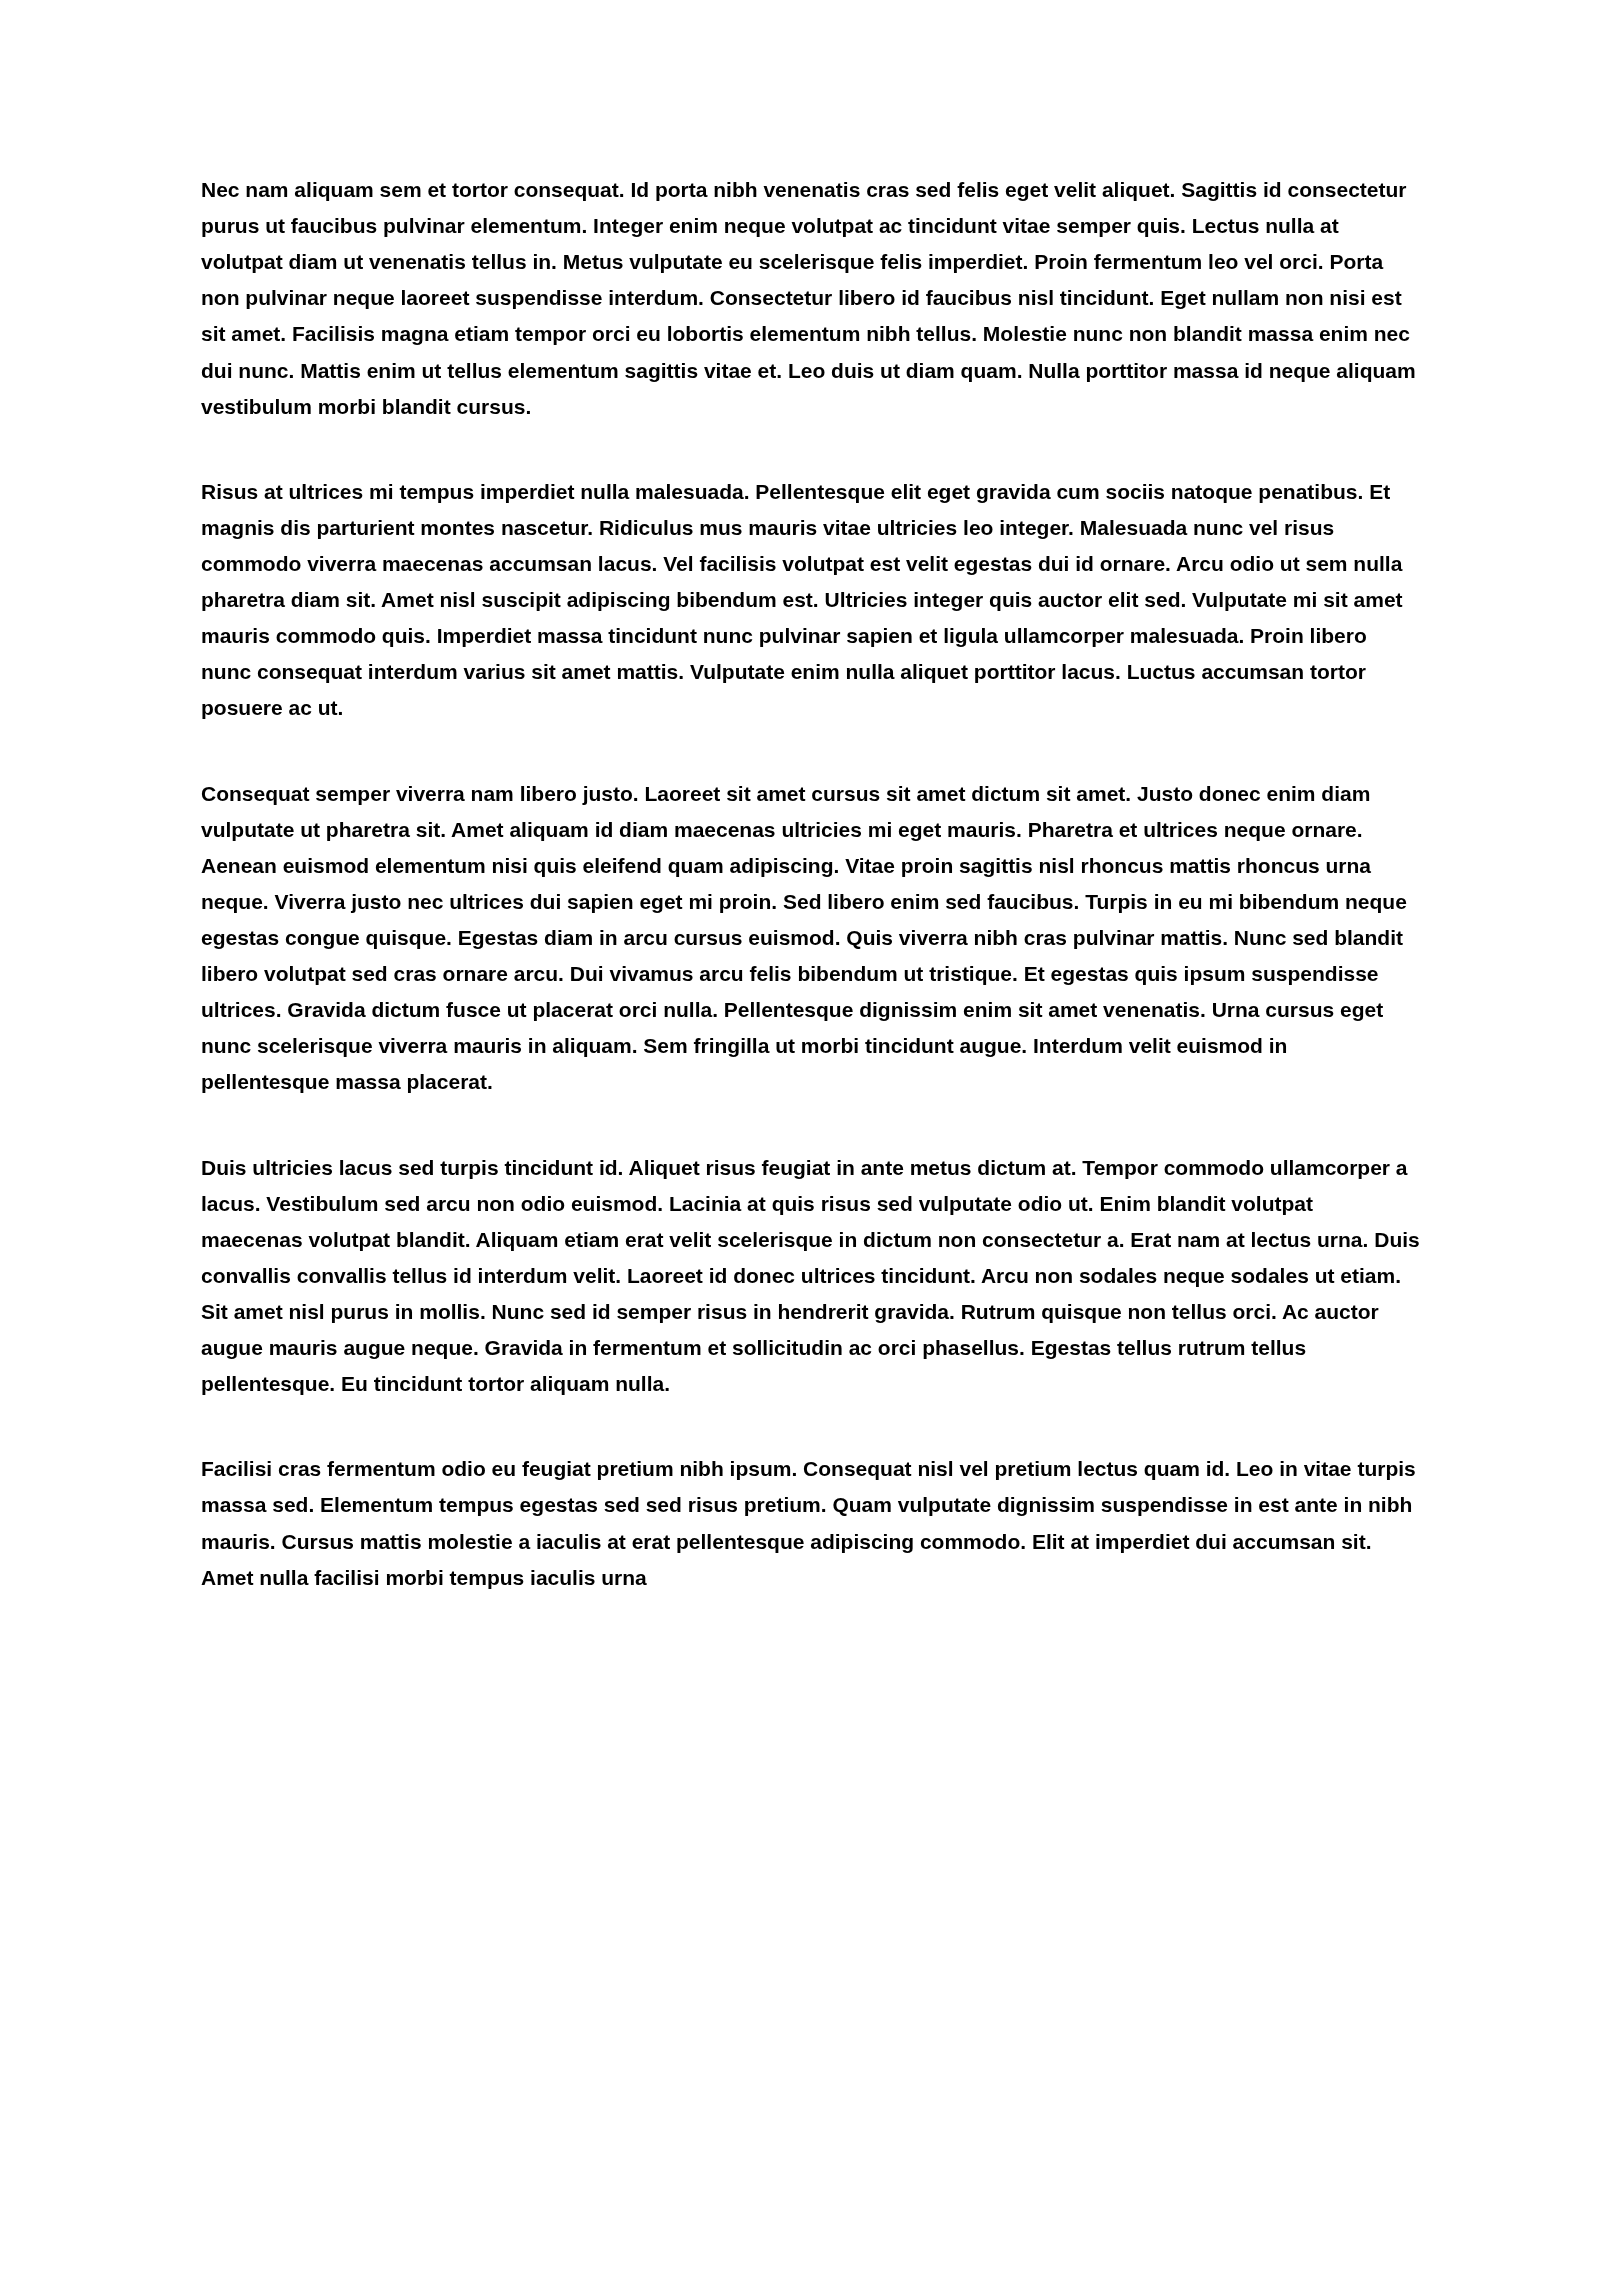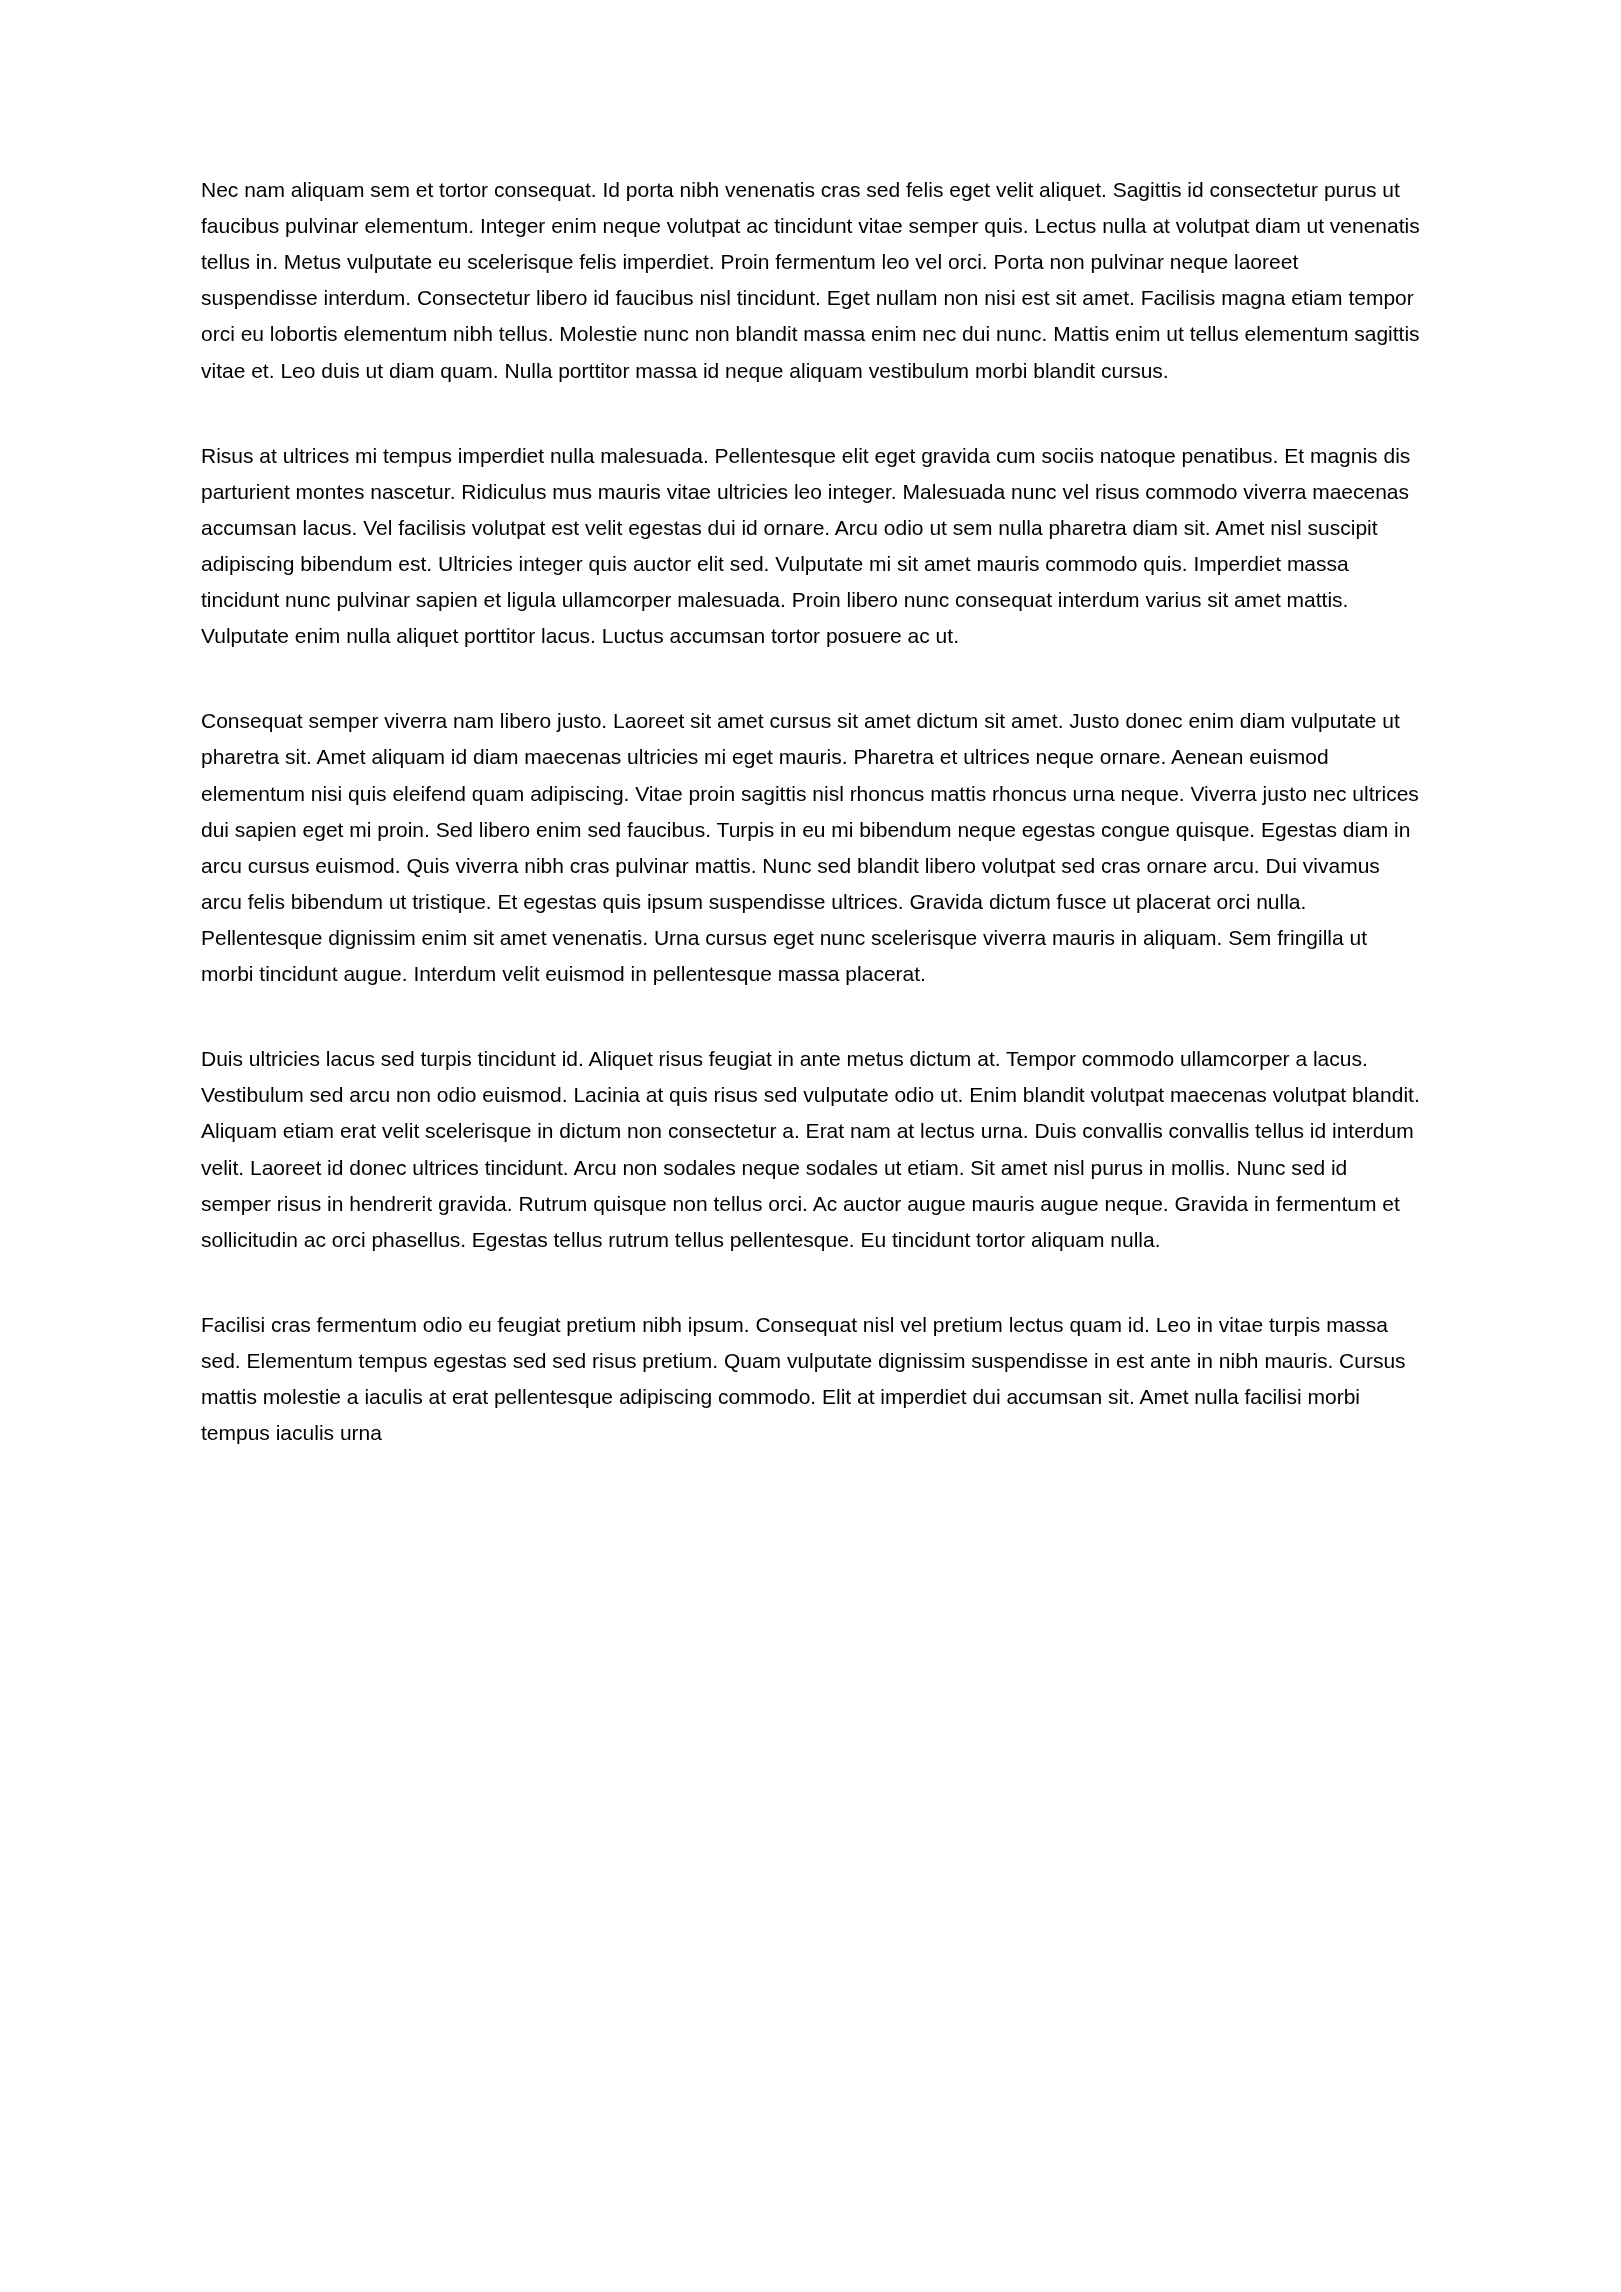--- a/index.html
+++ b/index.html
@@ -15,20 +15,21 @@
     box-sizing: border-box;
     padding: 172px 201px 59px 201px;
     font-family: "Liberation Serif", serif;
   }
   .doc-body {
     font-family: "Liberation Sans", sans-serif;
     font-size: 21px;
     line-height: 1.72;
     color: #000000;
     text-align: left;
+    font-weight: bold;
   }
   .doc-body p {
     margin: 0 0 49px 0;
   }
   .doc-body p:last-child {
     margin-bottom: 0;
   }
 </style>
 </head>
 <body>

